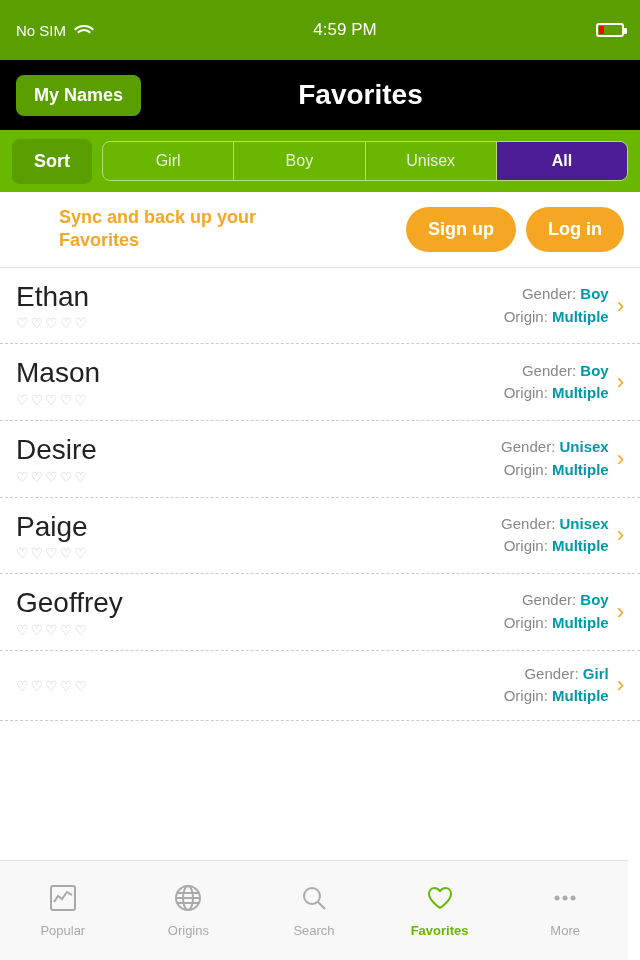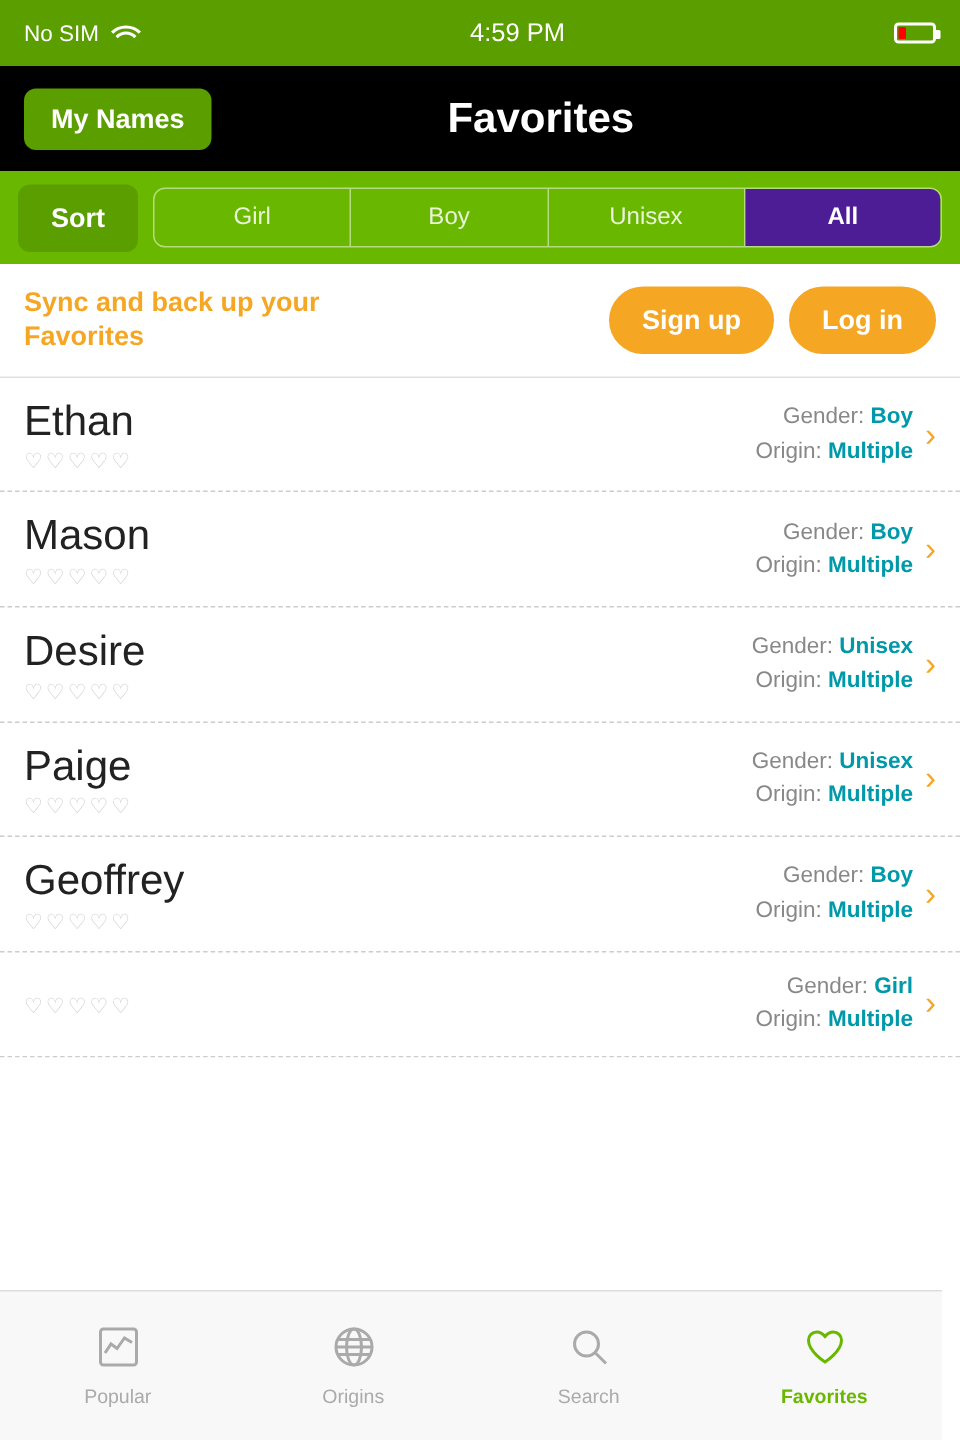--- a/index.html
+++ b/index.html
@@ -8,21 +8,21 @@
       width: 640px;
       height: 960px;
       font-family: -apple-system, 'Helvetica Neue', Arial, sans-serif;
       background: #fff;
       overflow: hidden;
     }
 
     
     .status-bar {
       background: #5a9e00;
-      height: 44px;
+      height: 60px;
       display: flex;
       align-items: center;
       justify-content: space-between;
       padding: 0 16px;
       color: white;
       font-size: 15px;
       font-weight: 500;
     }
     .status-left { display: flex; align-items: center; gap: 8px; }
     .status-center { font-size: 17px; font-weight: 500; }
@@ -130,20 +130,21 @@
       justify-content: space-between;
       padding: 14px 16px;
       border-bottom: 1px solid #e0e0e0;
     }
     .sync-text {
       color: #f5a623;
       font-size: 18px;
       font-weight: 600;
       line-height: 1.3;
       max-width: 200px;
+      margin-left: 43px;
     }
     .sync-actions { display: flex; gap: 10px; }
     .signup-btn, .login-btn {
       background: #f5a623;
       color: white;
       border: none;
       border-radius: 24px;
       padding: 12px 22px;
       font-size: 18px;
       font-weight: 600;
@@ -371,13 +372,23 @@
     <span class="tab-label">Search</span>
   </div>
   <div class="tab-item">
     <span class="tab-icon active">
       <svg viewBox="0 0 28 28" fill="none" stroke="#6ab700" stroke-width="2">
         <path d="M14 24 C14 24 3 17 3 9.5 C3 6.4 5.4 4 8.5 4 C10.6 4 12.5 5.2 14 7 C15.5 5.2 17.4 4 19.5 4 C22.6 4 25 6.4 25 9.5 C25 17 14 24 14 24Z" stroke="#6ab700" fill="none"></path>
       </svg>
     </span>
     <span class="tab-label active">Favorites</span>
   </div>
+  <div class="tab-item">
+    <span class="tab-icon">
+      <svg viewBox="0 0 28 28" fill="#aaa">
+        <circle cx="6" cy="14" r="2.5"></circle>
+        <circle cx="14" cy="14" r="2.5"></circle>
+        <circle cx="22" cy="14" r="2.5"></circle>
+      </svg>
+    </span>
+    <span class="tab-label">More</span>
+  </div>
 </div>
 
 </body></html>

